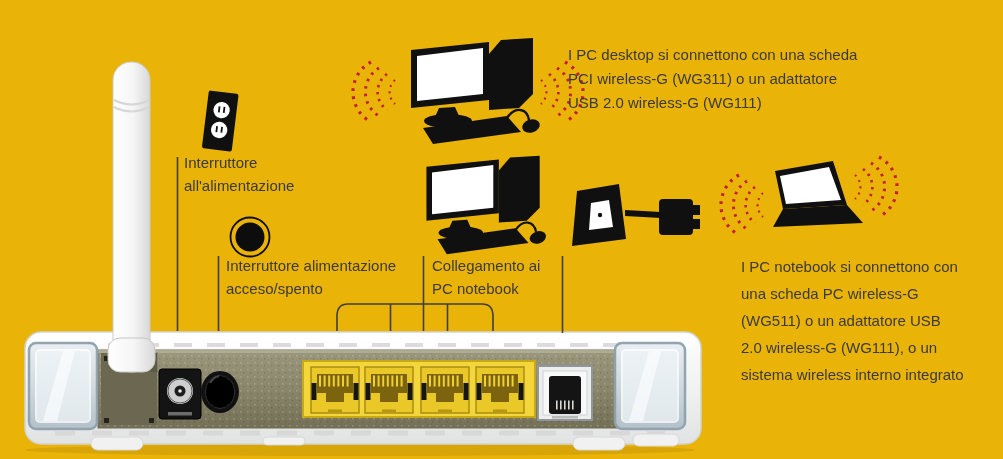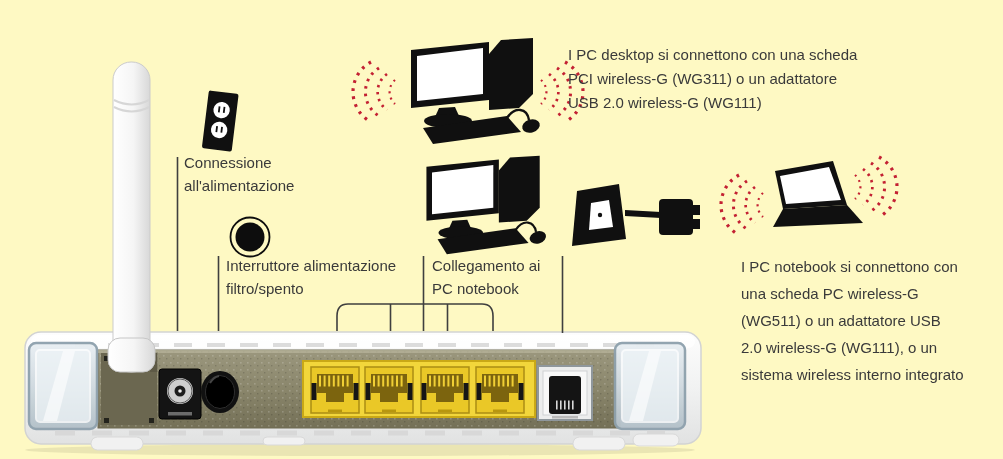--- a/index.html
+++ b/index.html
@@ -1,16 +1,16 @@
 <!DOCTYPE html>
 <html><head>
 <meta charset="utf-8">
 <style>
   html,body{margin:0;padding:0;background:#ffffff;}
-  .stage{position:relative;width:1003px;height:459px;overflow:hidden;background:#fef9c3;
+  .stage{position:relative;width:1003px;height:459px;overflow:hidden;background:#eab308;
          font-family:"Liberation Sans",sans-serif;}
   .txt{position:absolute;color:#3a3a3a;font-size:15px;line-height:23px;white-space:pre-line;}
   .note{line-height:24px;}
   .note-nb{line-height:27px;}
   svg{position:absolute;overflow:visible;display:block;}
 </style>
 </head>
 <body>
 
 <div class="stage">
@@ -216,23 +216,23 @@
   <div class="txt note" style="left:568px;top:43px;width:400px;position:absolute">I PC desktop si connettono con una scheda
 PCI wireless-G (WG311) o un adattatore
 USB 2.0 wireless-G (WG111)</div>
 
   <div class="txt note-nb" style="left:741px;top:253px;width:280px;position:absolute">I PC notebook si connettono con
 una scheda PC wireless-G
 (WG511) o un adattatore USB
 2.0 wireless-G (WG111), o un
 sistema wireless interno integrato</div>
 
-  <div class="txt" style="left:184px;top:151px;width:160px;position:absolute">Connessione
+  <div class="txt" style="left:184px;top:151px;width:160px;position:absolute">Interruttore
 all'alimentazione</div>
 
   <div class="txt" style="left:226px;top:254px;width:220px;position:absolute">Interruttore alimentazione
-filtro/spento</div>
+acceso/spento</div>
 
   <div class="txt" style="left:432px;top:254px;width:150px;position:absolute">Collegamento ai
 PC notebook</div>
 
 
 </div>
 
 </body></html>

